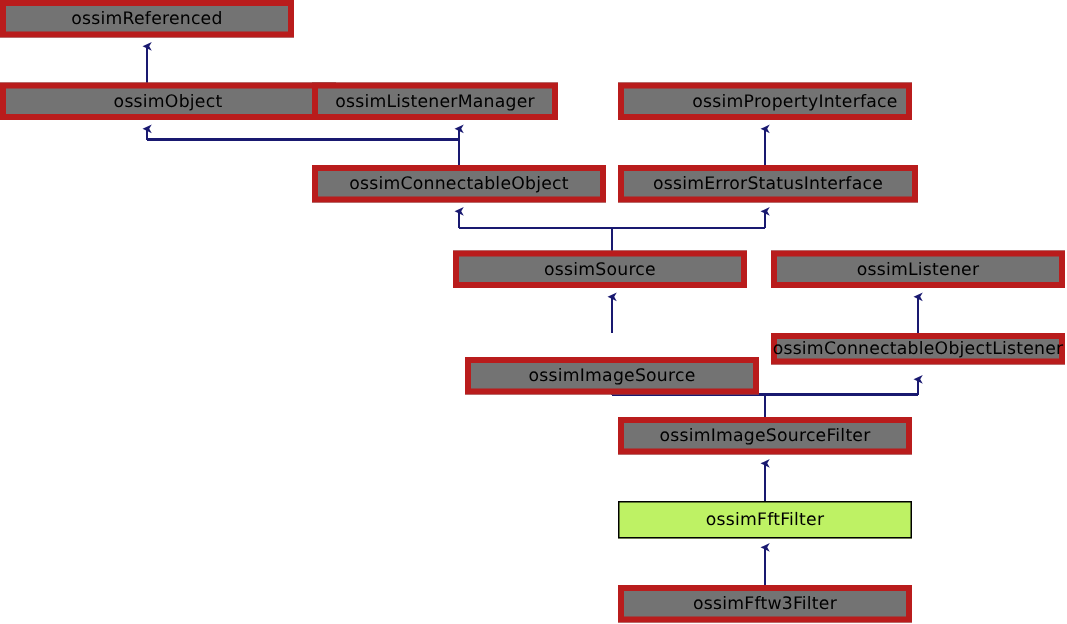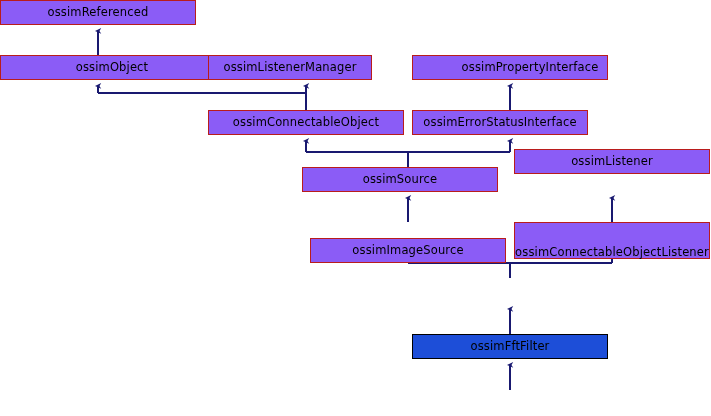--- a/index.html
+++ b/index.html
@@ -19,29 +19,29 @@
     position: absolute;
     left: 0;
     top: 0;
     width: 711px;
     height: 416px;
     pointer-events: none;
   }
   .class-node {
     position: absolute;
     box-sizing: border-box;
-    background: #8b5cf6;
-    border: 1px solid #b91c1c;
+    background: #737373;
+    border: 4px solid #b91c1c;
     display: flex;
     align-items: center;
     justify-content: center;
     z-index: 2;
   }
   .class-node.highlight {
-    background: #1d4ed8;
+    background: #bef264;
     border: 1px solid #000000;
   }
   .class-label {
     font-size: 11.5px;
     line-height: 1;
     color: #000000;
     white-space: nowrap;
     letter-spacing: 0.15px;
   }
 </style>
@@ -101,39 +101,45 @@
   </div>
 
   <div class="class-node" style="left:412px; top:55px; width:196px; height:25px;padding-left:40px;">
     <span class="class-label">ossimPropertyInterface</span>
   </div>
 
   <div class="class-node" style="left:208px; top:110px; width:196px; height:25px;">
     <span class="class-label">ossimConnectableObject</span>
   </div>
 
-  <div class="class-node" style="left:412px; top:110px; width:176px; height:25px;">
+  <div class="class-node" style="left:412px; top:110px; width:200px; height:25px;">
     <span class="class-label">ossimErrorStatusInterface</span>
   </div>
 
   <div class="class-node" style="left:302px; top:167px; width:196px; height:25px;">
     <span class="class-label">ossimSource</span>
   </div>
 
-  <div class="class-node" style="left:514px; top:149px; width:196px; height:25px;justify-content:center;">
+  <div class="class-node" style="left:514px; top:167px; width:196px; height:25px;justify-content:center;">
     <span class="class-label">ossimListener</span>
   </div>
 
   <div class="class-node" style="left:310px; top:222px; width:196px; height:25px;margin-top:16px;">
     <span class="class-label">ossimImageSource</span>
   </div>
 
-  <div class="class-node" style="left:514px; top:222px; width:196px; height:37px;align-items:flex-end;">
+  <div class="class-node" style="left:514px; top:222px; width:196px; height:21px;">
     <span class="class-label">ossimConnectableObjectListener</span>
   </div>
 
+  <div class="class-node" style="left:412px; top:278px; width:196px; height:25px;">
+    <span class="class-label">ossimImageSourceFilter</span>
+  </div>
 
   <div class="class-node highlight" style="left:412px; top:334px; width:196px; height:25px;">
     <span class="class-label">ossimFftFilter</span>
   </div>
 
+  <div class="class-node" style="left:412px; top:390px; width:196px; height:25px;">
+    <span class="class-label">ossimFftw3Filter</span>
+  </div>
 
 </div>
 
 </body></html>

